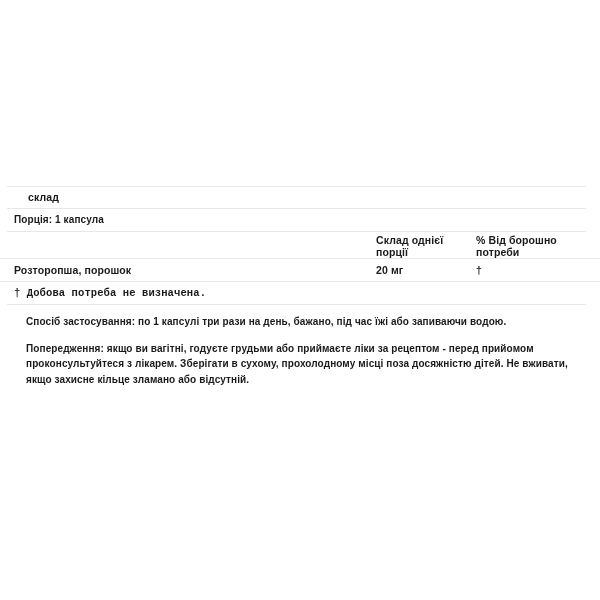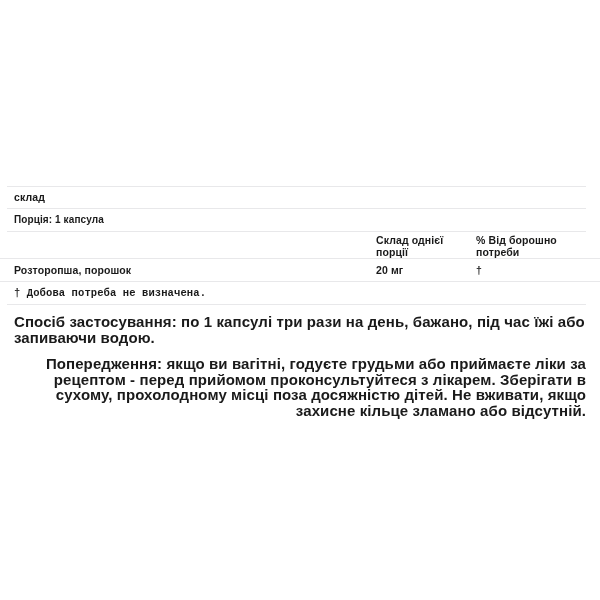--- a/index.html
+++ b/index.html
@@ -45,20 +45,21 @@
     min-height: 21px;
     box-sizing: border-box;
   }
 
   .facts-title {
     font-size: 10.5px;
     font-weight: bold;
     letter-spacing: .1px;
     line-height: 21px;
     color: #1a1a1a;
+    margin-left: 14px;
   }
 
   .facts-serving {
     font-size: 10px;
     font-weight: bold;
     letter-spacing: .1px;
     line-height: 22px;
     color: #1a1a1a;
   }
 
@@ -112,28 +113,28 @@
     line-height: 22px;
     color: #1a1a1a;
     font-family: Liberation Mono, monospace;
   }
 
   
   .facts-notes {
     padding: 9px 14px 0 14px;
   }
   .note-p {
-    font-size: 15px;
+    font-size: 10px;
     font-weight: bold;
     letter-spacing: .1px;
     line-height: 15.5px;
     color: #1a1a1a;
-    margin: 0 0 11px 0;
+    margin: 0 0 11px 12px;
   }
-  .note-p.last { margin-bottom: 0; text-align: right; }
+  .note-p.last { margin-bottom: 0; }
 </style>
 </head>
 <body>
 
 <div class="page">
 
   <div class="facts-block">
 
     <div class="rule"></div>
 

